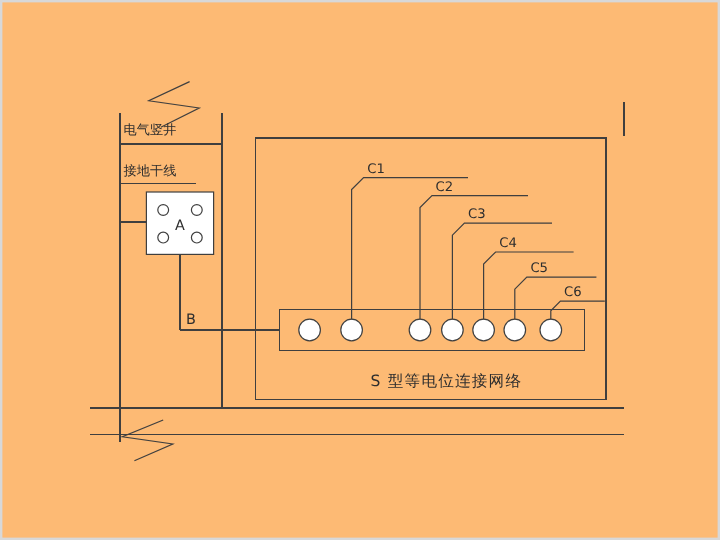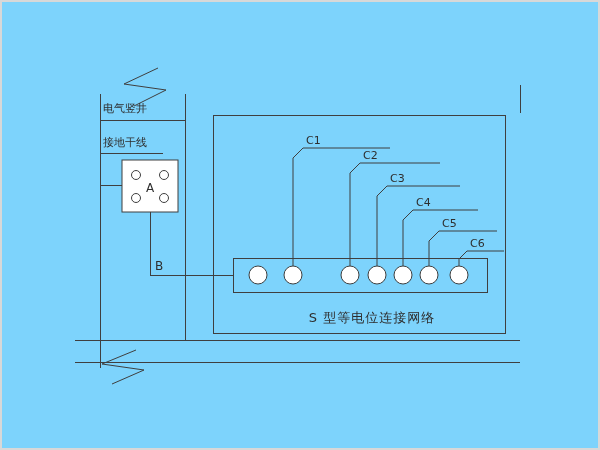--- a/index.html
+++ b/index.html
@@ -1,16 +1,16 @@
 <!DOCTYPE html>
 <html><head>
 <meta charset="utf-8">
 <style>
   html,body{margin:0;padding:0;background:#ffffff;}
-  .stage{position:relative;width:600px;height:450px;background:#7dd3fc;overflow:hidden;}
+  .stage{position:relative;width:600px;height:450px;background:#fdba74;overflow:hidden;}
   svg{display:block;}
   .ln{stroke:#3f3f3f;stroke-width:1;fill:none;shape-rendering:crispEdges;}
   .ln2{stroke:#3f3f3f;stroke-width:1;fill:none;stroke-linejoin:miter;}
   .node{stroke:#3f3f3f;stroke-width:1;fill:#ffffff;}
   .frame{stroke:#d8d8d8;stroke-width:2;fill:none;}
   text{font-family:"DejaVu Sans","Liberation Sans",sans-serif;fill:#2e2e2e;}
   .small{font-size:11px;}
   .med{font-size:12px;}
   .title{font-size:13px;letter-spacing:1px;}
 </style>

